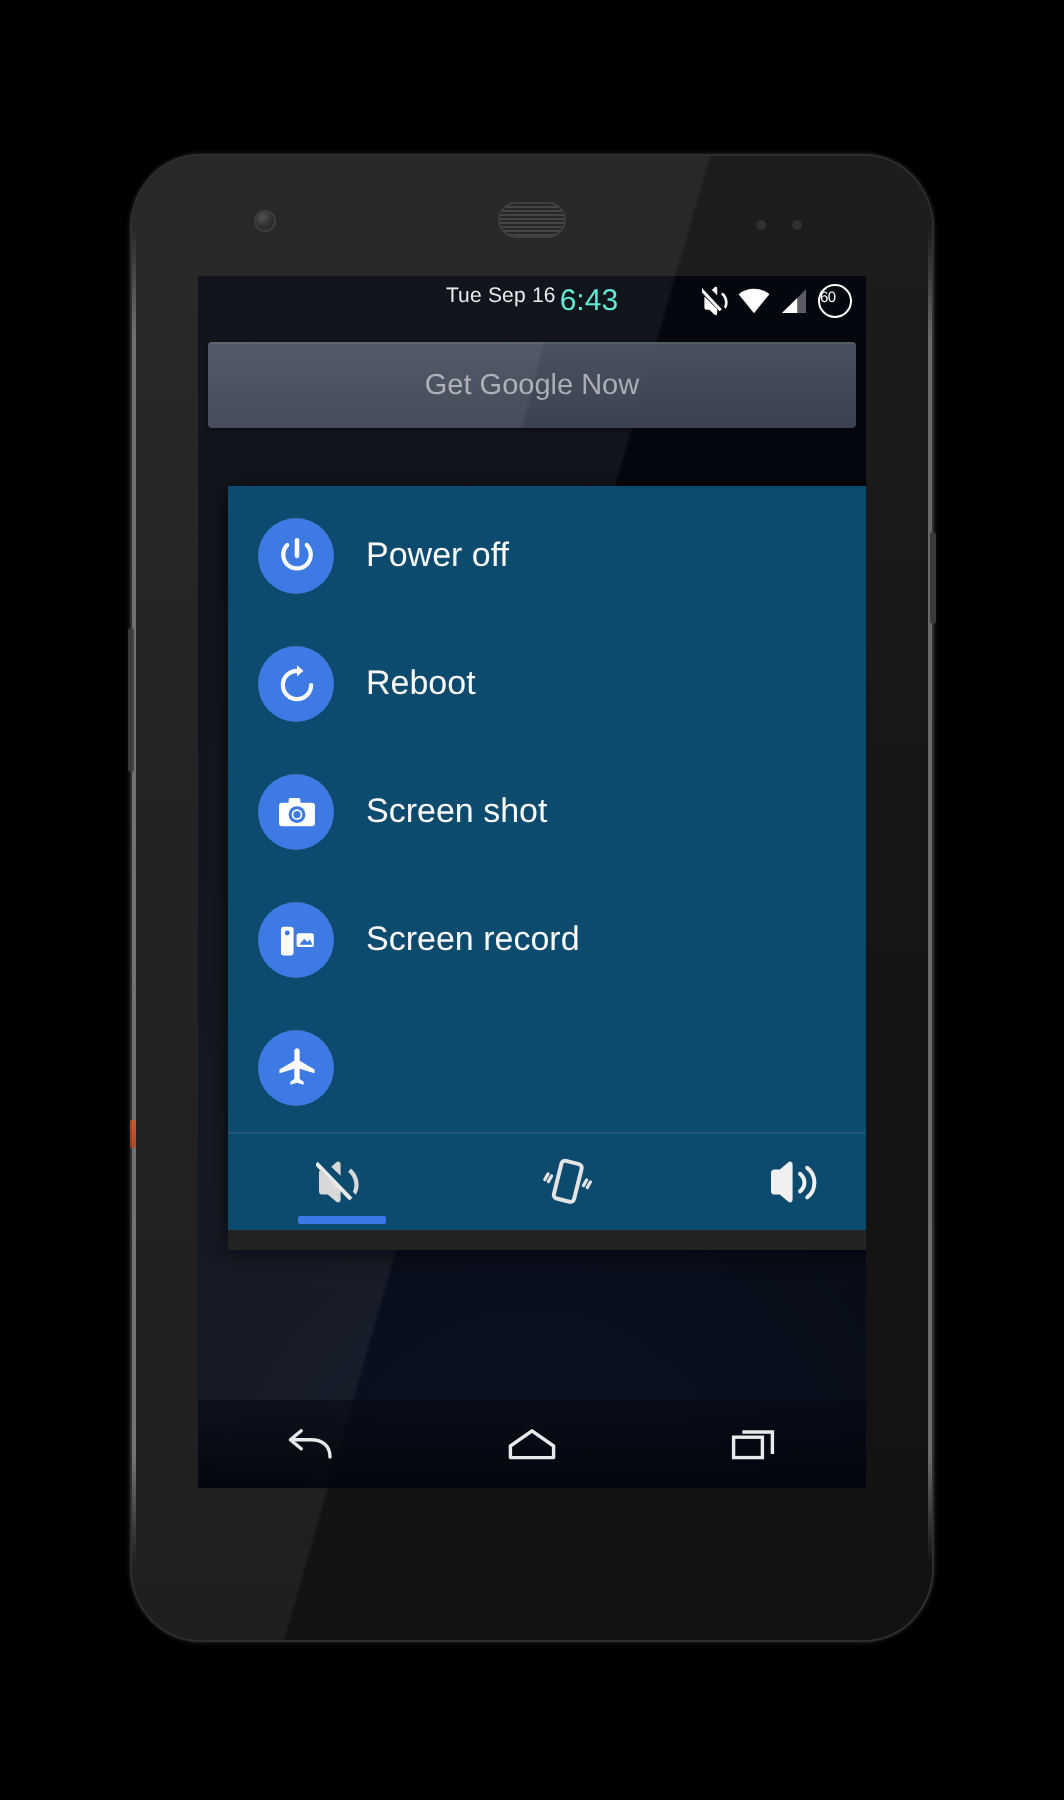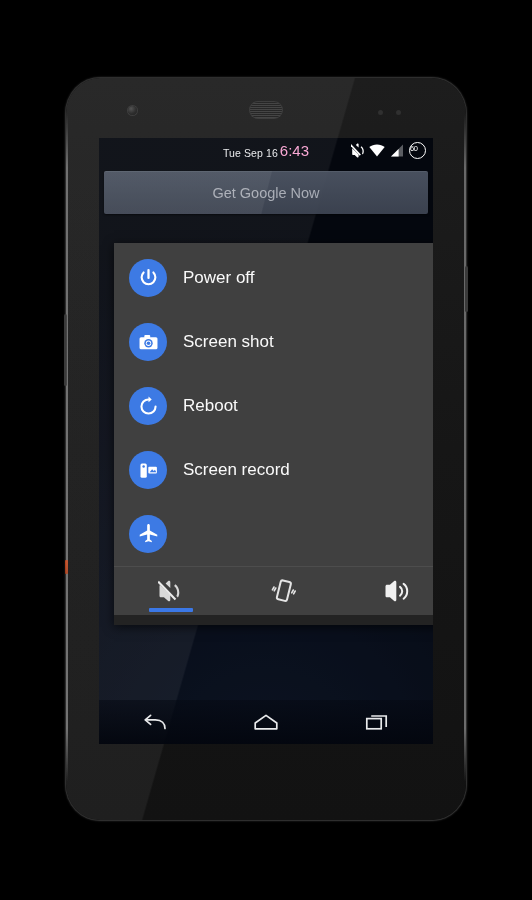--- a/index.html
+++ b/index.html
@@ -152,25 +152,25 @@
     display: flex;
     align-items: center;
     justify-content: center;
     z-index: 6;
   }
   #status-clock {
     color: #f2f3f5;
     font-size: 11.5px;
     letter-spacing: 0.1px;
     display: flex;
-    align-items: flex-end;
+    align-items: flex-start;
     gap: 2px;
   }
   #status-date { font-size: 10.5px; color: #e9eaec; }
-  #status-time { font-size: 15px; font-weight: 400; color: #f9a8d4; letter-spacing: 0px; }
+  #status-time { font-size: 15px; font-weight: 400; color: #5eead4; letter-spacing: 0px; }
   #status-icons {
     position: absolute;
     right: 7px; top: 0;
     height: 25px;
     display: flex;
     align-items: center;
     gap: 5px;
   }
   .sb-icon { display: block; }
   #battery-badge {
@@ -207,21 +207,21 @@
     border-radius: 2px;
     background: linear-gradient(104deg, rgba(255,255,255,0.055) 0%, rgba(255,255,255,0.055) 50%, rgba(255,255,255,0) 50.4%);
     pointer-events: none;
   }
 
   
   #power-dialog {
     position: absolute;
     left: 15px; top: 105px;
     width: 340px;
-    background: #404040;
+    background: #0c4a6e;
     z-index: 8;
     box-shadow: 0 2px 10px rgba(0,0,0,0.65);
   }
   #dialog-list {
     position: relative;
     padding: 3px 0 0 0;
   }
   .menu-item {
     display: flex;
     align-items: center;
@@ -480,41 +480,41 @@
               </svg>
             </div>
             <div class="menu-text">
               <div class="menu-title">Power off</div>
             </div>
           </div>
 
           <div class="menu-item">
             <div class="menu-icon">
               <svg width="21" height="21" viewBox="0 0 22 22">
+                <path d="M11 3.6a7.4 7.4 0 1 0 7.4 7.4" stroke="#ffffff" stroke-width="2.2" fill="none" stroke-linecap="round"></path>
+                <path d="M11 0.6l3.4 3L11 6.6z" fill="#ffffff"></path>
+              </svg>
+            </div>
+            <div class="menu-text">
+              <div class="menu-title">Reboot</div>
+            </div>
+          </div>
+
+          <div class="menu-item">
+            <div class="menu-icon">
+              <svg width="21" height="21" viewBox="0 0 22 22">
                 <rect x="1.6" y="5.6" width="18.8" height="12.4" rx="1.6" fill="#ffffff"></rect>
                 <rect x="6.6" y="3.1" width="6.2" height="3.4" rx="1" fill="#ffffff"></rect>
                 <circle cx="11" cy="11.8" r="4.4" fill="#3d7ae4"></circle>
                 <circle cx="11" cy="11.8" r="2.8" fill="#ffffff"></circle>
                 <circle cx="11" cy="11.8" r="1.9" fill="#3d7ae4"></circle>
               </svg>
             </div>
             <div class="menu-text">
               <div class="menu-title">Screen shot</div>
-            </div>
-          </div>
-
-          <div class="menu-item">
-            <div class="menu-icon">
-              <svg width="21" height="21" viewBox="0 0 22 22">
-                <path d="M11 3.6a7.4 7.4 0 1 0 7.4 7.4" stroke="#ffffff" stroke-width="2.2" fill="none" stroke-linecap="round"></path>
-                <path d="M11 0.6l3.4 3L11 6.6z" fill="#ffffff"></path>
-              </svg>
-            </div>
-            <div class="menu-text">
-              <div class="menu-title">Reboot</div>
             </div>
           </div>
 
           <div class="menu-item">
             <div class="menu-icon">
               <svg width="21" height="21" viewBox="0 0 22 22">
                 <rect x="2.6" y="3.6" width="6.6" height="15" rx="1.6" fill="#ffffff"></rect>
                 <circle cx="5.9" cy="6.8" r="1.3" fill="#3d7ae4"></circle>
                 <rect x="10.8" y="7.0" width="9.0" height="7.2" rx="1.1" fill="#ffffff"></rect>
                 <path d="M12.2 12.9l2.6-3.1 1.6 1.7 1.4-1.3 1.3 2.7z" fill="#3d7ae4"></path>

